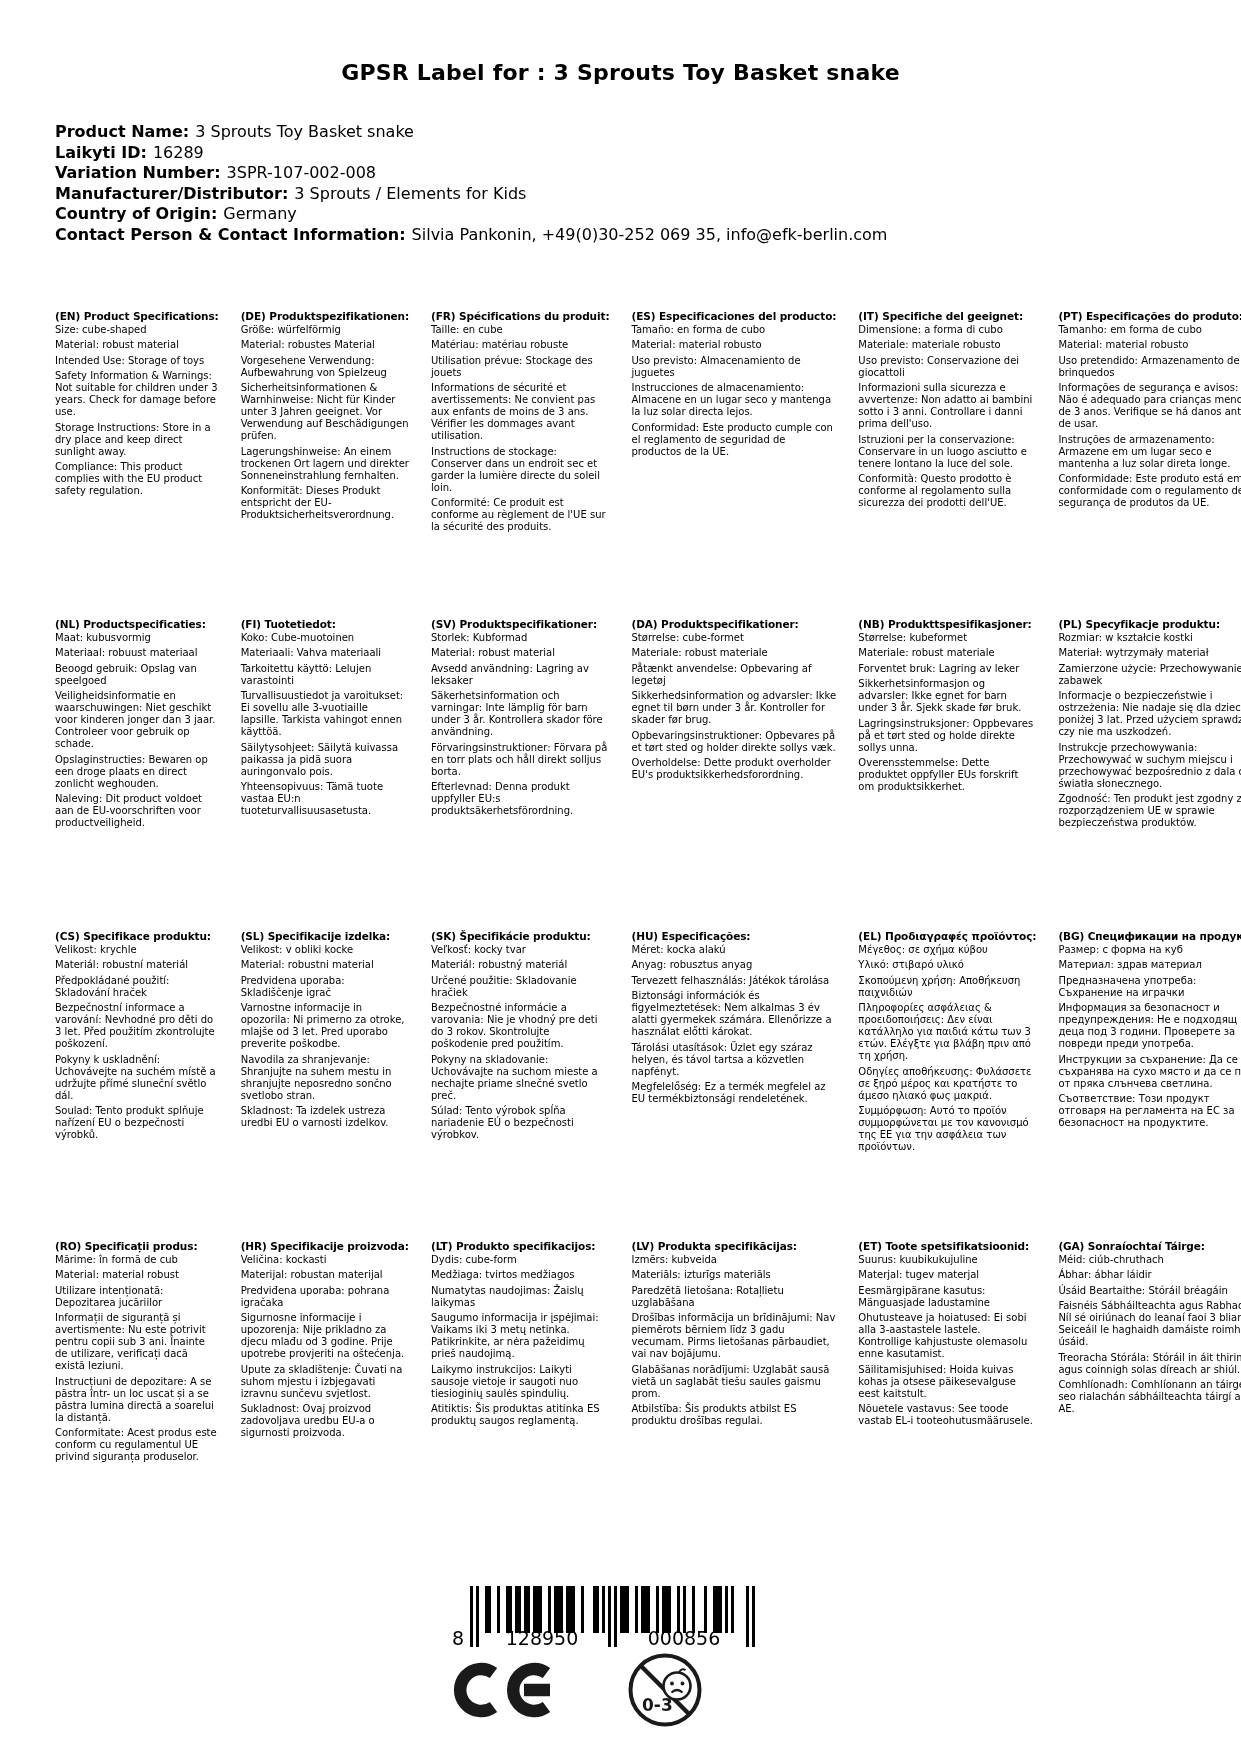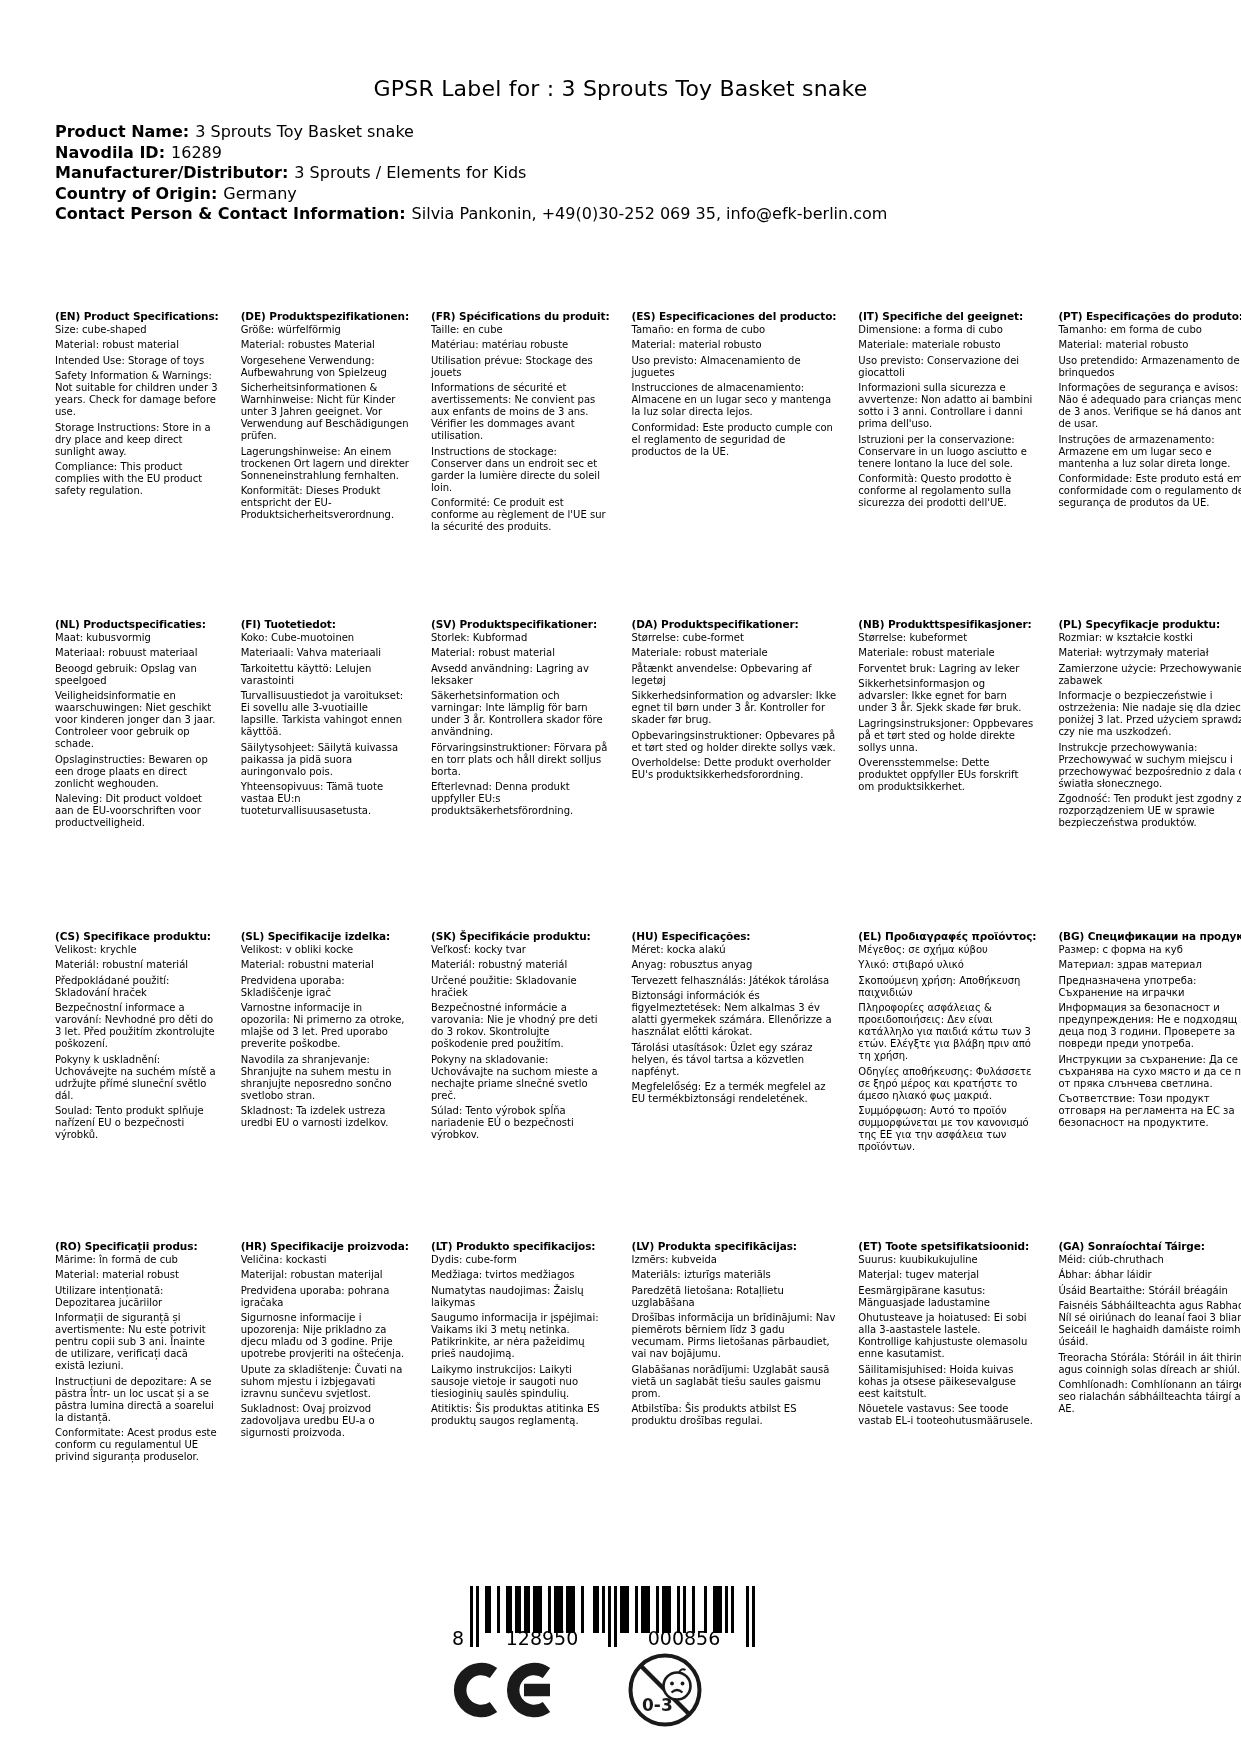--- a/index.html
+++ b/index.html
@@ -3,21 +3,21 @@
 <meta charset="utf-8">
 <style>
   * { box-sizing: border-box; }
   html,body { margin:0; padding:0; }
   body {
     width:1241px; height:1754px; background:#ffffff; color:#000;
     font-family:"DejaVu Sans", sans-serif; position:relative; overflow:hidden;
   }
   .page-title {
     position:absolute; top:60px; left:0; width:100%;
-    text-align:center; font-size:22px; font-weight:normal; letter-spacing:0.2px;margin-top:16px;
+    text-align:center; font-size:22px; font-weight:bold; letter-spacing:0.2px;
   }
   .product-info {
     position:absolute; left:55px; top:122px; font-size:16px; line-height:20.5px;
   }
   .info-row { white-space:nowrap; }
   .info-label { font-weight:bold; margin-right:6px; }
   .sections-grid {
     position:absolute; left:55px; top:310px; width:1156px;
     display:grid; grid-template-columns:repeat(6, 1fr);
     grid-template-rows:308px 312px 310px auto;
@@ -38,23 +38,26 @@
 <body>
 
 <div class="page-title">GPSR Label for : 3 Sprouts Toy Basket snake</div>
 
 <div class="product-info">
   <div class="info-row">
     <span class="info-label">Product Name:</span><span class="info-value">3 Sprouts Toy Basket snake</span>
   </div>
 
   <div class="info-row">
-    <span class="info-label">Navodila ID:</span><span class="info-value">16289</span>
-  </div>
-
+    <span class="info-label">Laikyti ID:</span><span class="info-value">16289</span>
+  </div>
+
+  <div class="info-row">
+    <span class="info-label">Variation Number:</span><span class="info-value">3SPR-107-002-008</span>
+  </div>
 
   <div class="info-row">
     <span class="info-label">Manufacturer/Distributor:</span><span class="info-value">3 Sprouts / Elements for Kids</span>
   </div>
 
   <div class="info-row">
     <span class="info-label">Country of Origin:</span><span class="info-value">Germany</span>
   </div>
 
   <div class="info-row">

